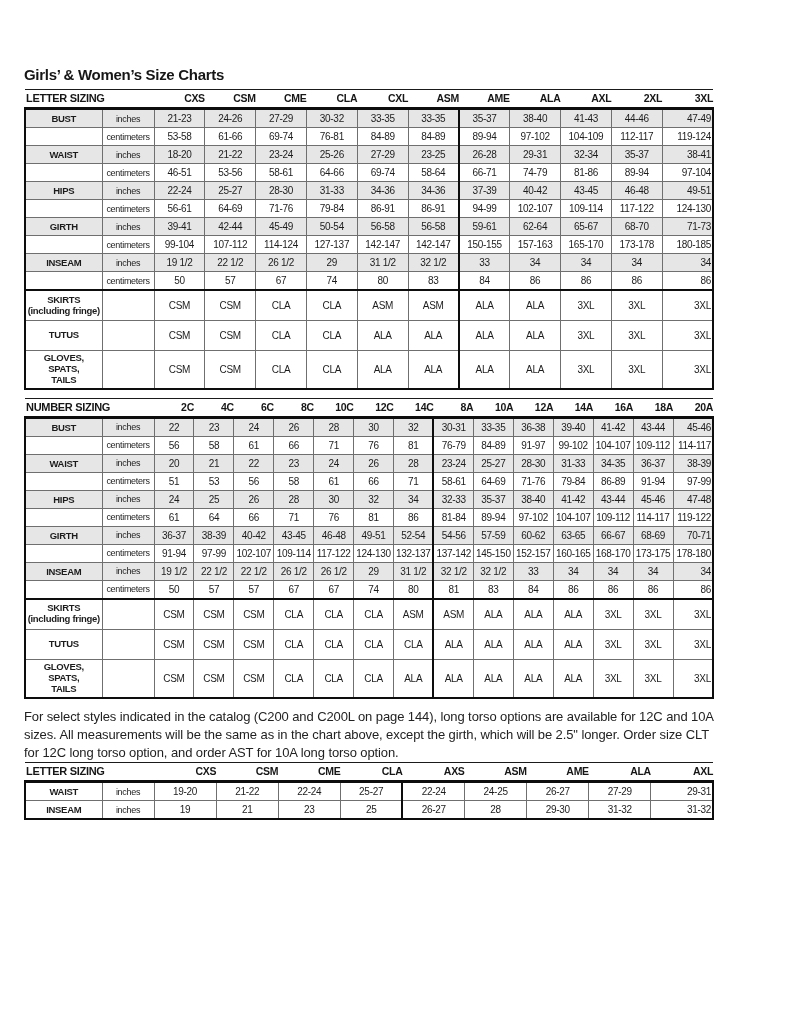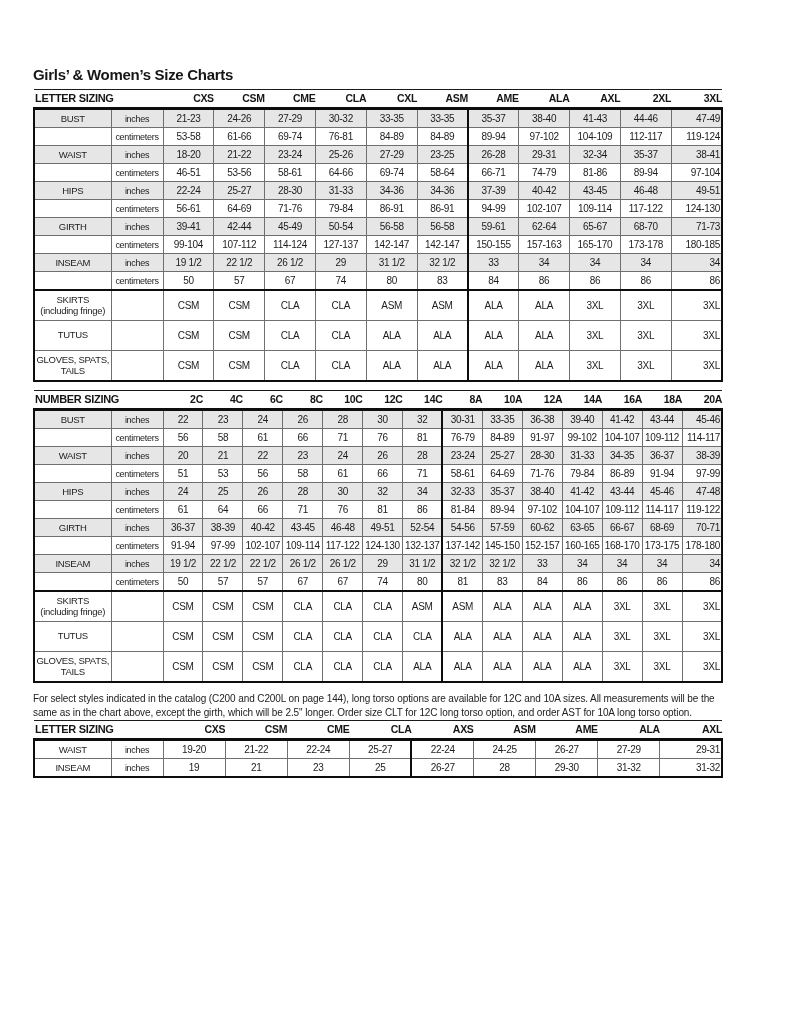--- a/index.html
+++ b/index.html
@@ -1,48 +1,48 @@
 <!DOCTYPE html>
 <html><head>
 <meta charset="utf-8">
 <style>
   html,body{margin:0;padding:0;background:#fff;}
   .page{
     position:relative;width:796px;height:1024px;background:#fff;
-    box-sizing:border-box;padding:66px 51px 0 33px;
+    box-sizing:border-box;padding:66px 51px 0 24px;
     font-family:"Liberation Sans","DejaVu Sans",sans-serif;color:#141414;
     outline:1px solid #e9e9e9;overflow:hidden;
   }
   .main-title{font-size:15px;font-weight:bold;margin:0 0 6px 0;letter-spacing:-0.3px;color:#161616;}
   table{border-collapse:collapse;table-layout:fixed;width:690px;}
   col.c-label{width:77px;}
   col.c-unit{width:52px;}
   thead th{
     font-size:10.5px;font-weight:bold;text-align:right;padding:2px 0 3px;
     border-top:1px solid #1a1a1a;border-bottom:3px solid #0d0d0d;letter-spacing:-0.3px;color:#161616;
   }
   thead th.hl{text-align:left;padding-left:1px;font-size:11px;}
   tbody td{
     border:1px solid #6f6f6f;font-size:10px;text-align:center;height:17px;
     padding:0 1px;letter-spacing:-0.3px;color:#1c1c1c;background:#fff;
   }
-  tbody td.lab{font-size:9.5px;}
+  tbody td.lab{font-size:9.5px;font-weight:bold;}
   tbody td.unit{font-size:9px;}
   tbody tr.shaded td{background:#e6e6e6;}
   tbody tr td:first-child{border-left:2px solid #0d0d0d;}
   tbody tr td:last-child{border-right:2px solid #0d0d0d;text-align:right;}
   tbody tr:last-child td{border-bottom:2px solid #0d0d0d;}
   tbody td.dv{border-right:2px solid #0d0d0d;}
   tbody tr.fr td{height:25px;}
   tbody tr.fr td.lab{white-space:pre-line;line-height:1.15;padding:2px 1px;}
   tbody tr.sec td{border-top:2px solid #0d0d0d;}
   .tbl{margin-bottom:8px;}
   .footnote{margin-top:9px;width:690px;}
   .fn-head{font-size:10px;font-weight:bold;text-decoration:underline;margin:0 0 2px 0;letter-spacing:-0.2px;}
-  .fn-body{font-size:10px;line-height:1.4;margin:0;letter-spacing:-0.1px;color:#222;}
+  .fn-body{font-size:13px;line-height:1.4;margin:0;letter-spacing:-0.1px;color:#222;}
   .title2{margin:15px 0 6px 0;}
   .title2 .t2-main{font-size:15px;font-weight:bold;letter-spacing:-0.3px;color:#161616;}
   .title2 .t2-sub{font-size:12px;font-weight:bold;letter-spacing:-0.3px;color:#161616;}
 </style>
 </head>
 <body>
 
 <div class="page">
 
   <h1 class="main-title">Girls’ &amp; Women’s Size Charts</h1>

